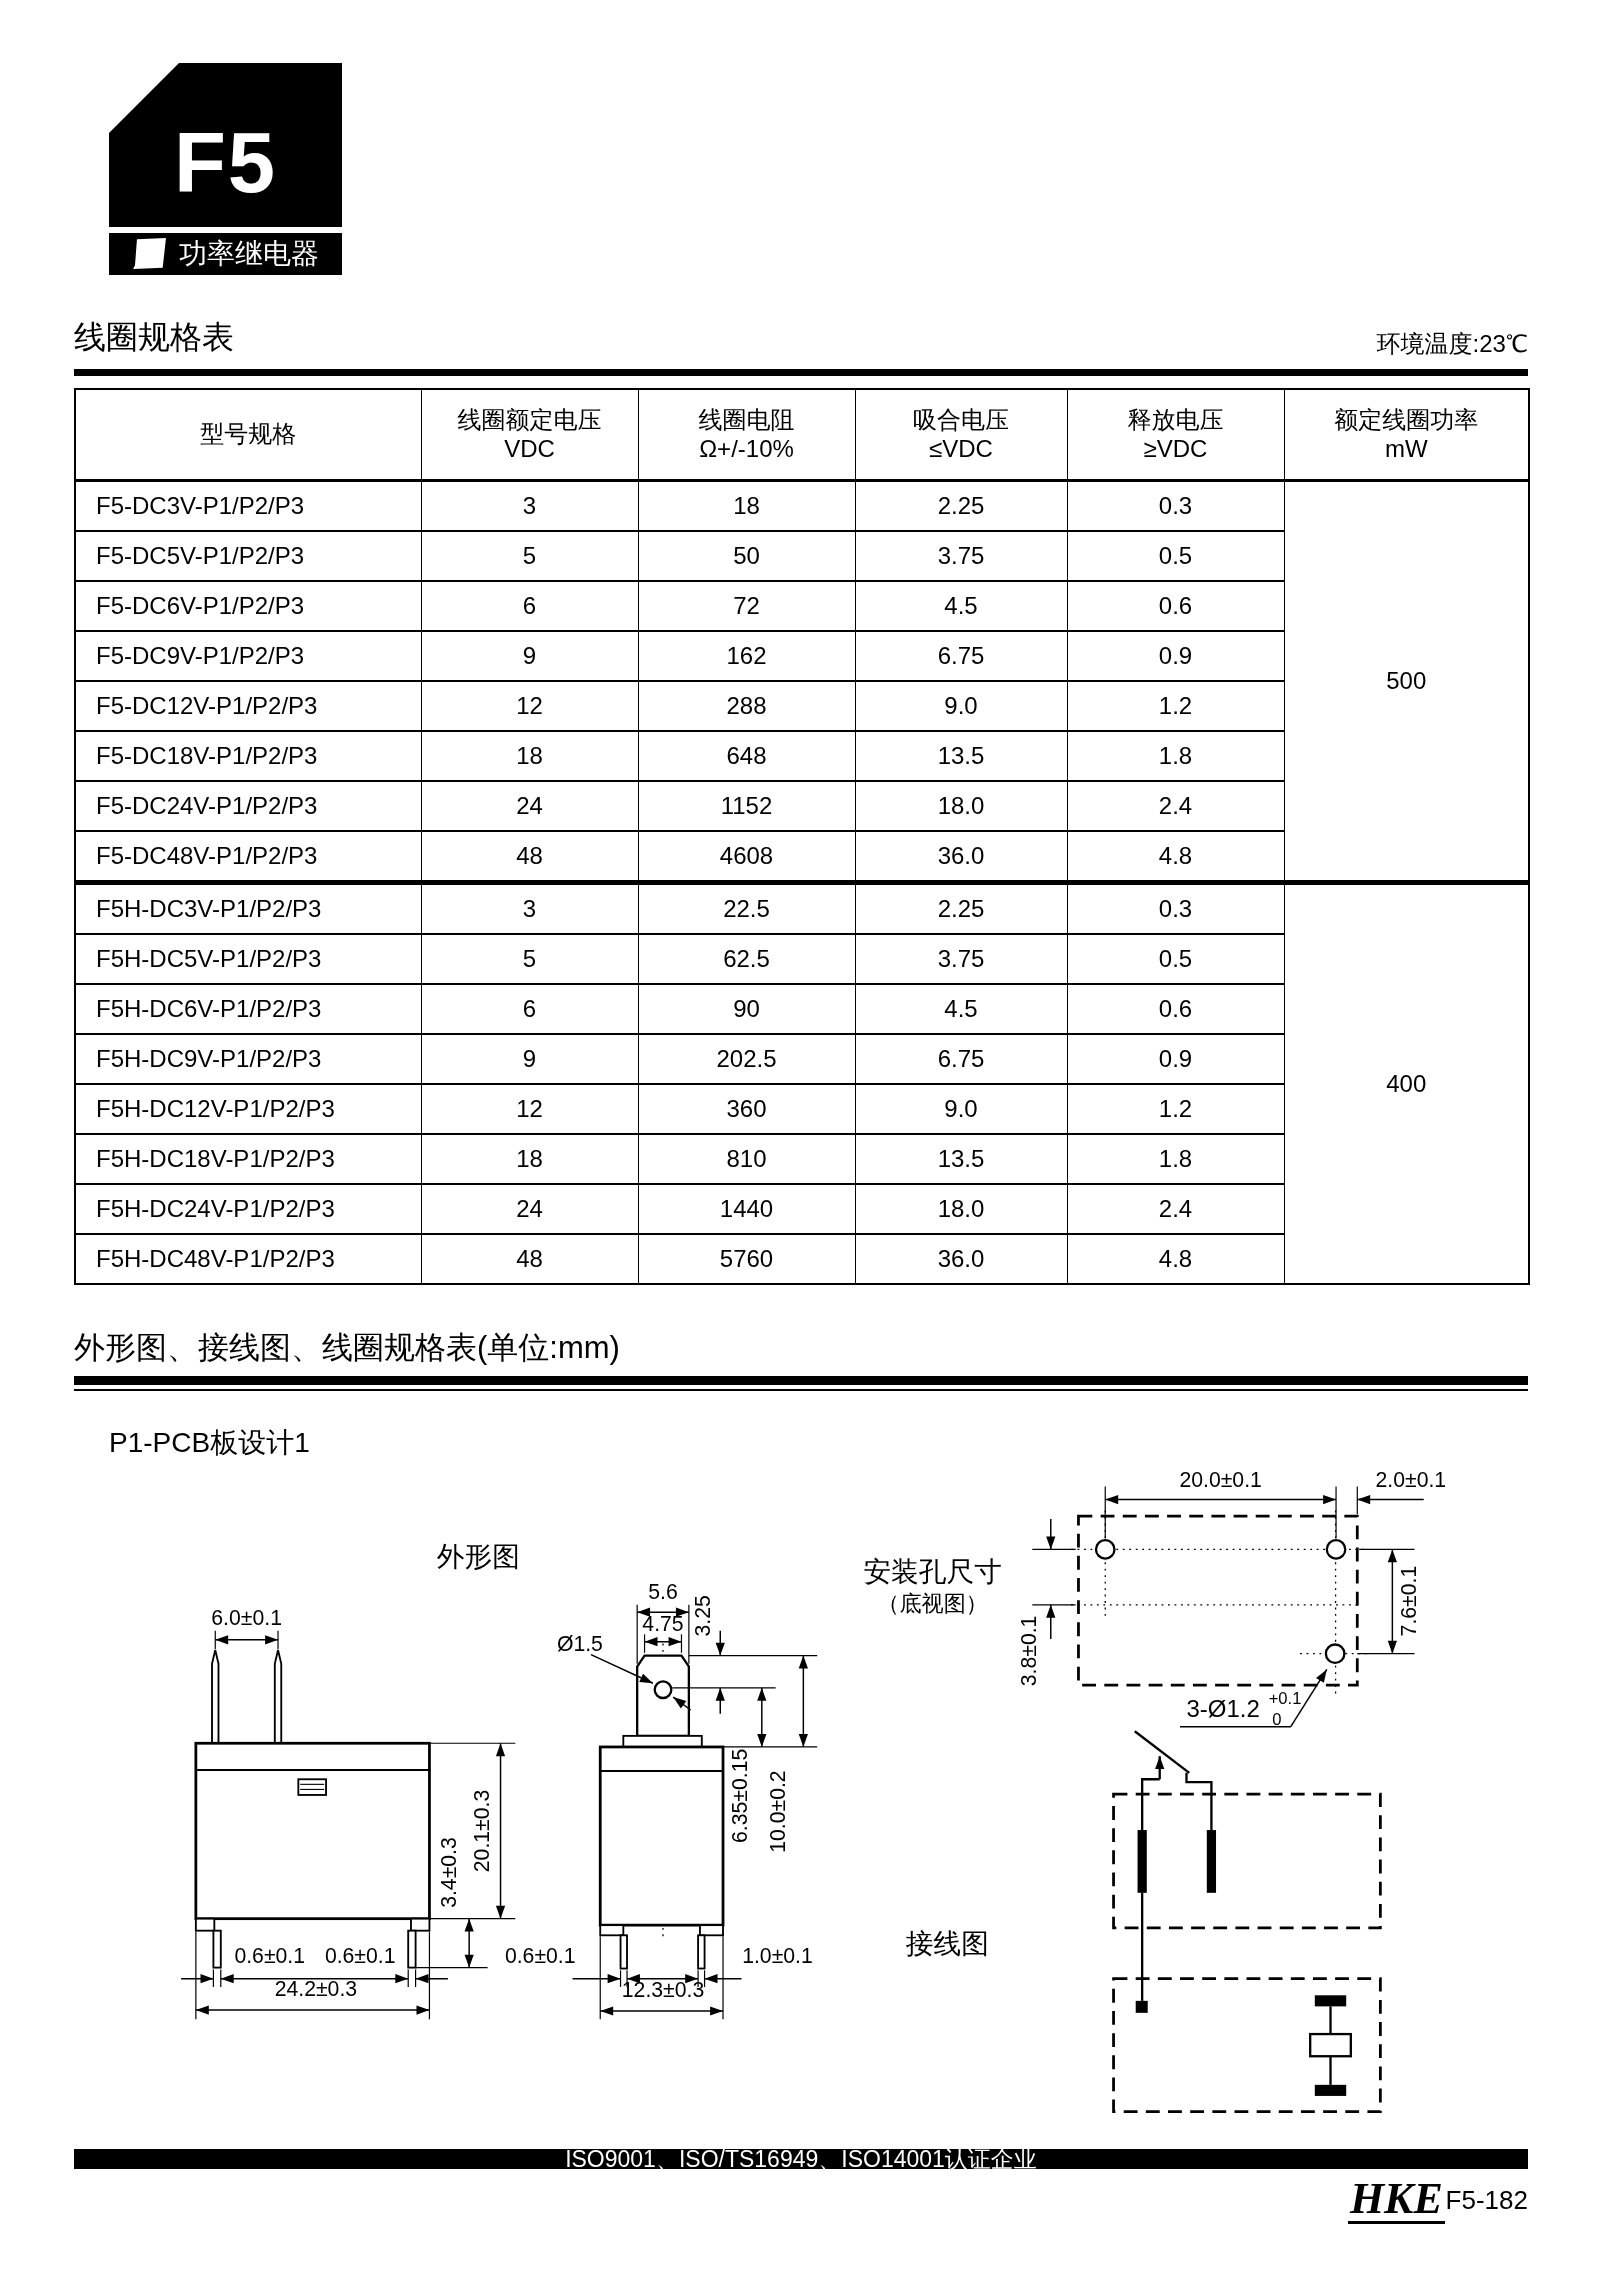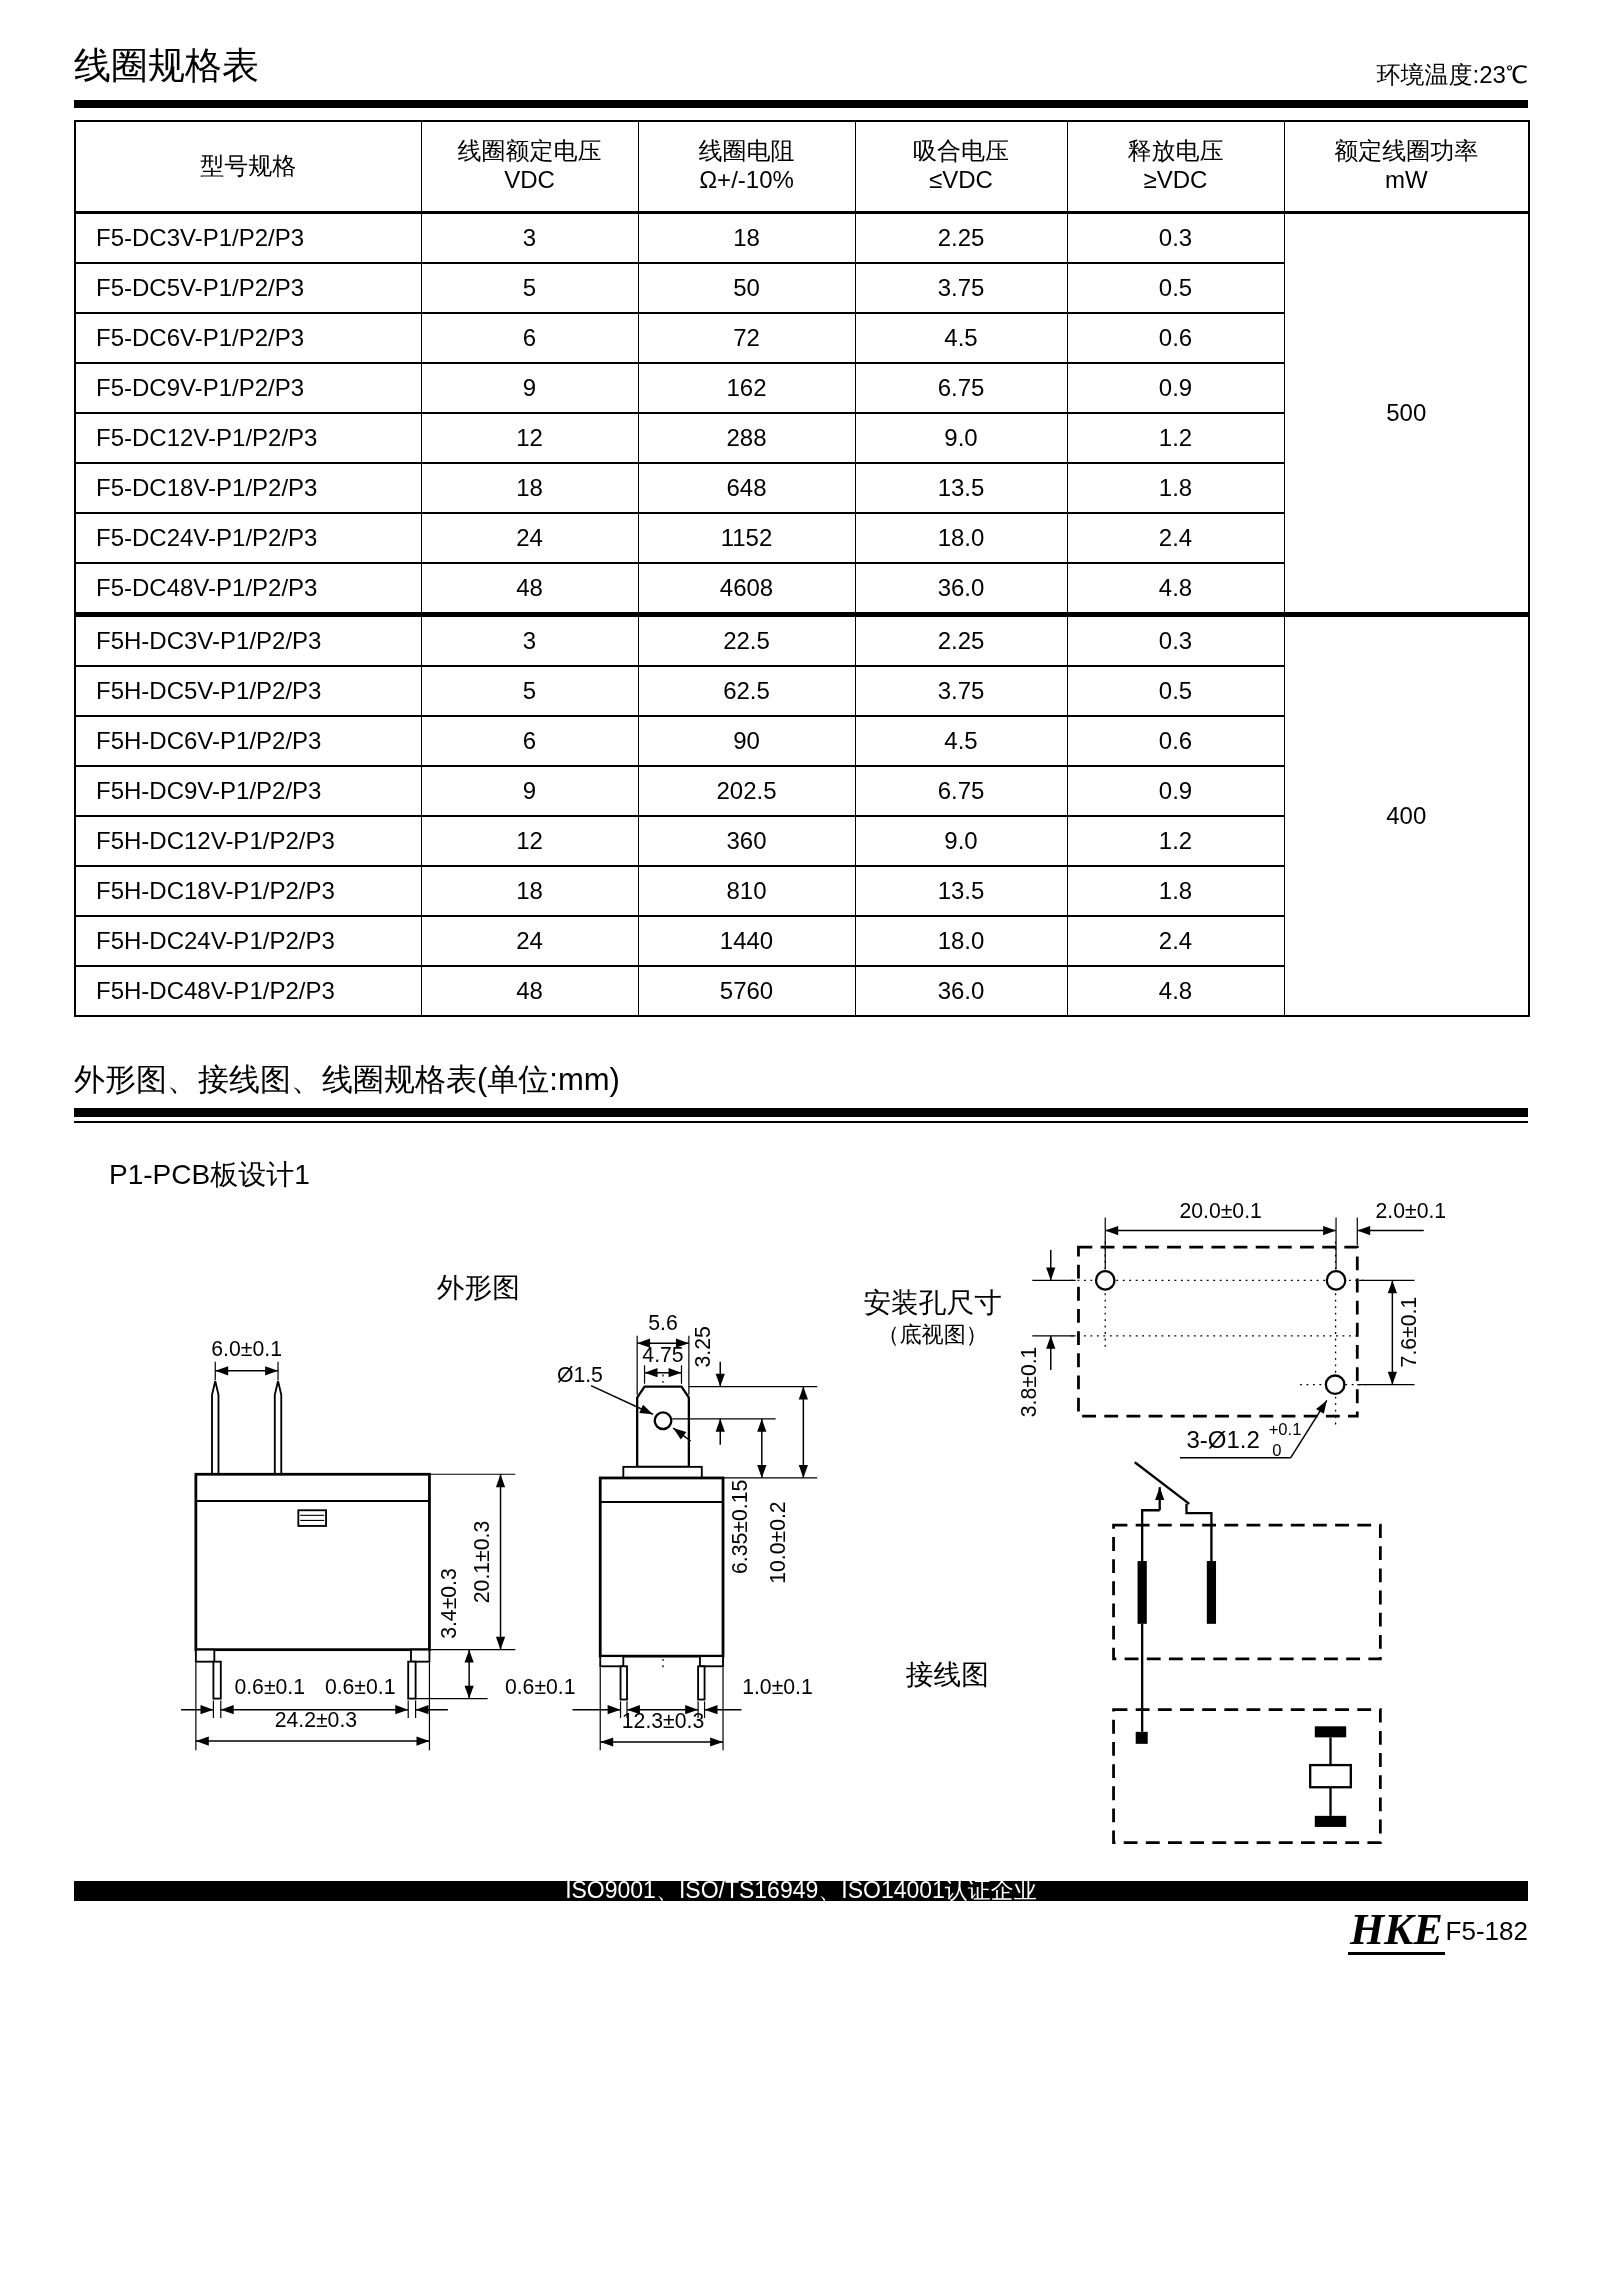--- a/index.html
+++ b/index.html
@@ -15,21 +15,21 @@
            font-size:85px;font-weight:bold;padding-bottom:0;box-sizing:border-box;}
   .f5-logo span{margin-bottom:14.8px;letter-spacing:1.8px;}
   .series-bar{margin-top:5.5px;width:233px;height:42px;background:#000;color:#fff;
               display:flex;align-items:center;gap:13px;padding-left:24px;box-sizing:border-box;
               font-size:28px;}
   .page-icon{width:33px;height:31px;background:#fff;display:inline-block;
              clip-path:polygon(12% 4%,100% 0,90% 96%,0 100%,6% 88%);}
 
   
   .coil-head{margin-top:41px;display:flex;justify-content:space-between;align-items:flex-end;}
-  .coil-title{font-size:37px;}
+  .coil-title{font-size:32px;}
   .ambient{font-size:24px;}
   .rule{margin-top:9.2px;height:7.4px;background:#000;}
 
   
   table.coil{margin-top:12px;border-collapse:collapse;width:1455px;table-layout:fixed;}
   table.coil th,table.coil td{border:1.8px solid #000;border-top-width:2.8px;border-bottom-width:2.8px;
       font-size:24px;text-align:center;padding:0;}
   table.coil{border:2.8px solid #000;}
   table.coil th{height:89px;font-weight:normal;border-bottom-width:3.7px;}
   table.coil td{height:48px;}
@@ -66,20 +66,29 @@
   .hke{font-family:"Liberation Serif",serif;font-style:italic;font-weight:bold;font-size:44px;
        border-bottom:3.7px solid #000;padding:0 1.8px;line-height:1;}
   .page-code{font-size:26px;}
 </style>
 </head>
 <body>
 
 <div class="page">
   <div class="content">
 
+    <div class="logo-block">
+      <div class="f5-logo">
+        <span>F5</span>
+      </div>
+      <div class="series-bar">
+        <span class="page-icon"></span>
+        <span>功率继电器</span>
+      </div>
+    </div>
 
     <div class="coil-head">
       <span class="coil-title">线圈规格表</span>
       <span class="ambient">环境温度:23℃</span>
     </div>
     <div class="rule"></div>
 
     <table class="coil">
       <colgroup>
         <col style="width:346px">

